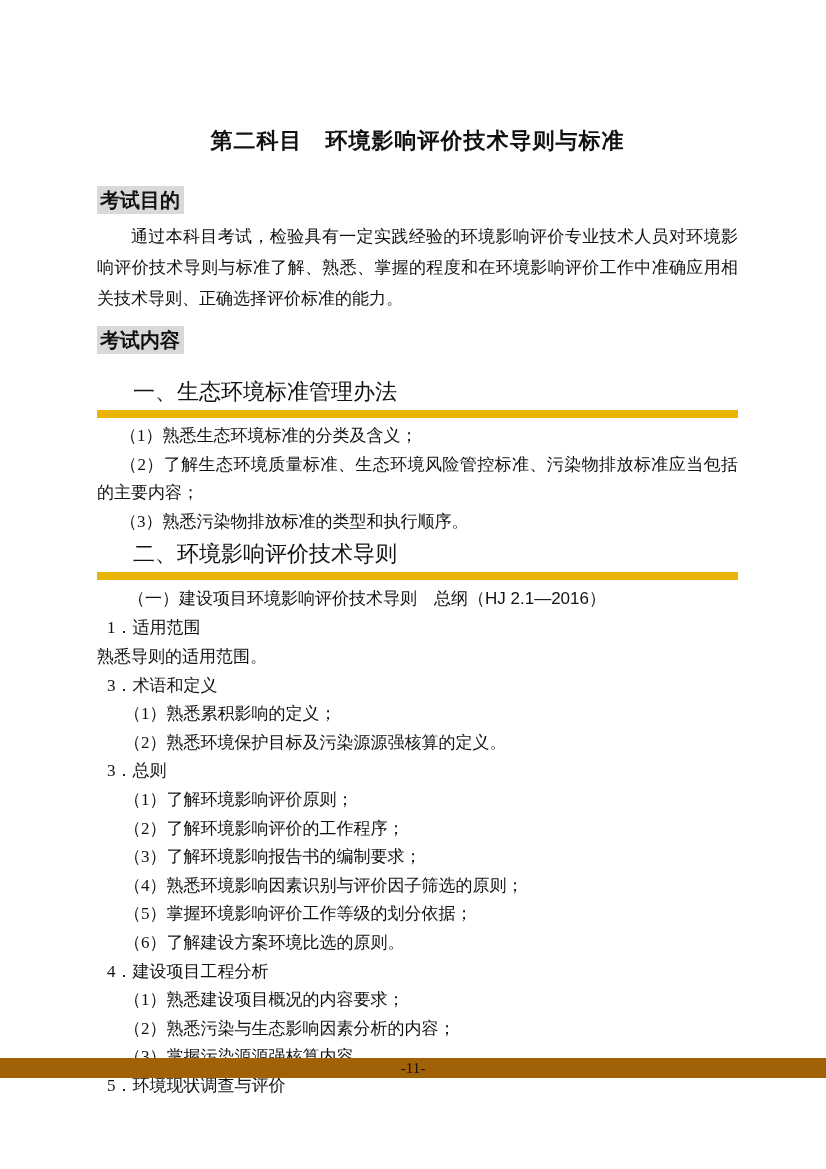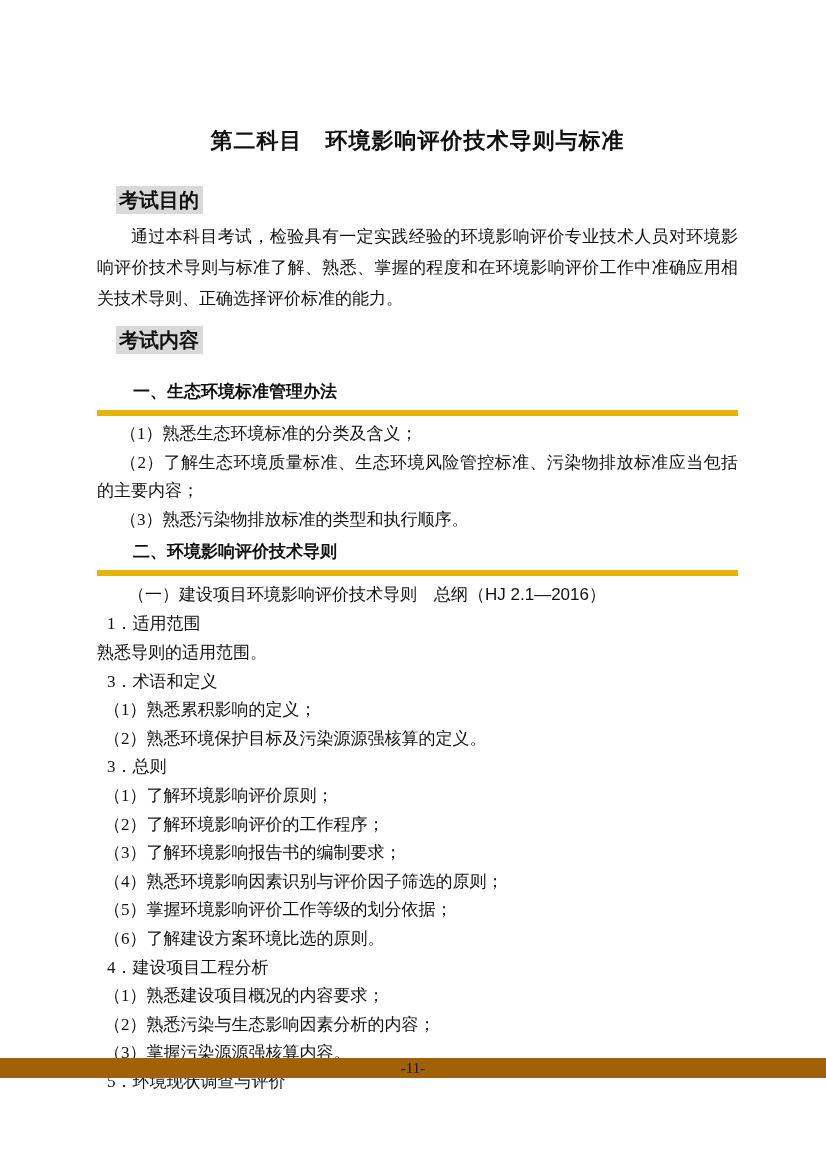--- a/index.html
+++ b/index.html
@@ -29,43 +29,43 @@
     font-weight: bold;
     font-size: 22px;
     line-height: 30px;
     letter-spacing: 1px;
     white-space: nowrap;
   }
   .hl-wrap { margin: 30px 0 0 0; }
   .hl-wrap.second { margin-top: 12px; }
   .hl-heading {
     display: inline-block;
-    margin-left: 19px;
+    margin-left: 0;
     padding: 2px 4px 2px 3px;
     background: #d9d9d9;
     font-family: "Liberation Sans", "DejaVu Sans", sans-serif;
     font-weight: bold;
     font-size: 20px;
     line-height: 24px;
   }
   .intro-para {
     margin: 7px 0 0 0;
     font-family: Liberation Sans, sans-serif;
     font-size: 17px;
     line-height: 31px;
     text-align: justify;
     text-indent: 2em;
   }
   .sec-heading {
     margin: 26px 0 0 0;
     padding: 0 0 7px 36px;
-    border-bottom: 6px solid #eab308;
+    border-bottom: 8px solid #eab308;
     font-family: "Liberation Sans", "DejaVu Sans", sans-serif;
-    font-weight: bold;
-    font-size: 17px;
+    font-weight: normal;
+    font-size: 22px;
     line-height: 23px;
   }
   .sec-heading.tight { margin-top: 6px; }
   .item-block { margin-top: 4px; }
   .item-block p, .line-block p {
     margin: 0;
     font-family: "Liberation Serif", "DejaVu Serif", serif;
     font-size: 17px;
     line-height: 28.6px;
     text-align: justify;
@@ -82,21 +82,21 @@
     margin: 4px 0 0 0;
     padding-left: 31px;
     font-family: "Liberation Sans", "DejaVu Sans", sans-serif;
     font-weight: normal;
     font-size: 17px;
     line-height: 29px;
     white-space: nowrap;
   }
   .line-block { margin-top: 1px; }
   .line-block p.ind-num   { padding-left: 10px; }
-  .line-block p.ind-paren { padding-left: 7px;  }
+  .line-block p.ind-paren { padding-left: 7px; margin-left: 20px;  }
   .line-block p.ind-plain { padding-left: 0;    }
   .page-number {
     position: absolute;
     left: 0;
     right: 0;
     top: 1058px;
     text-align: center;
     font-family: "Liberation Serif", "DejaVu Serif", serif;
     font-size: 15px;
     line-height: 20px;

